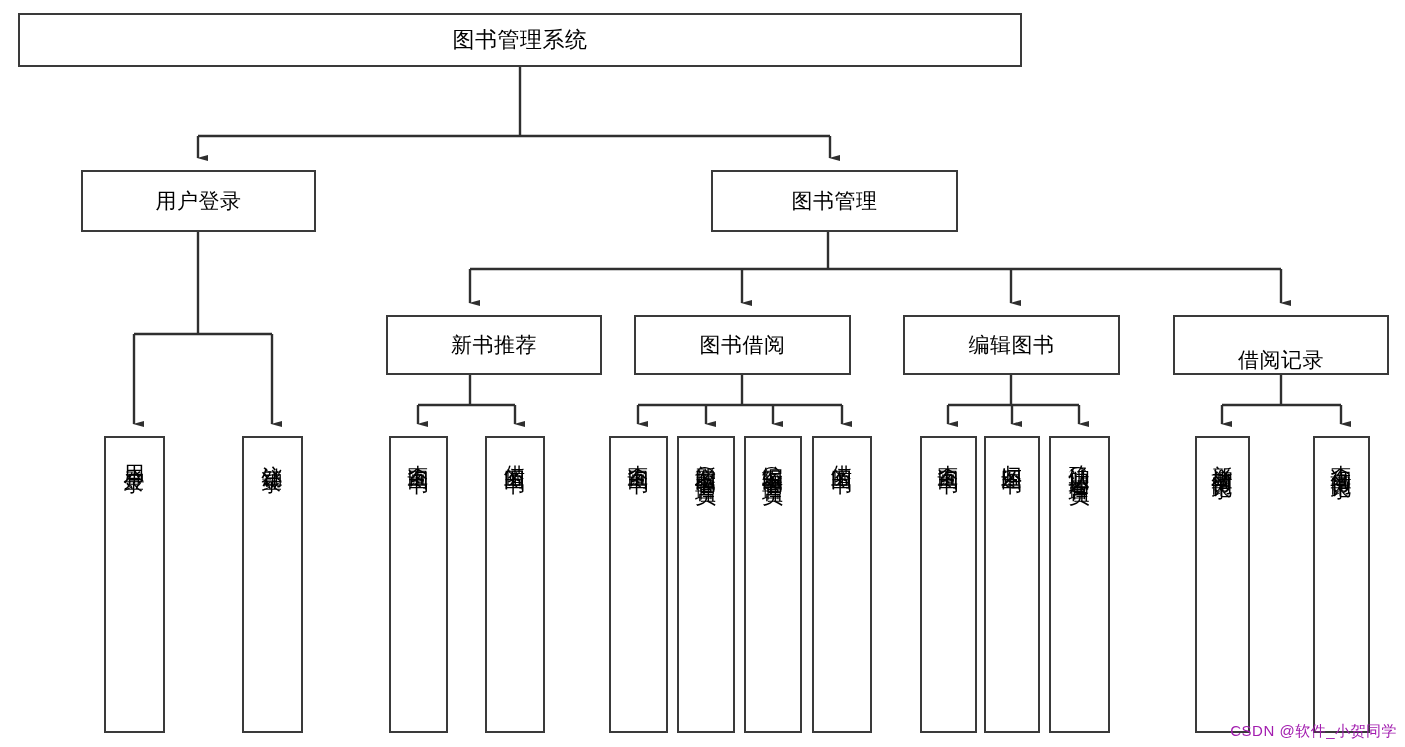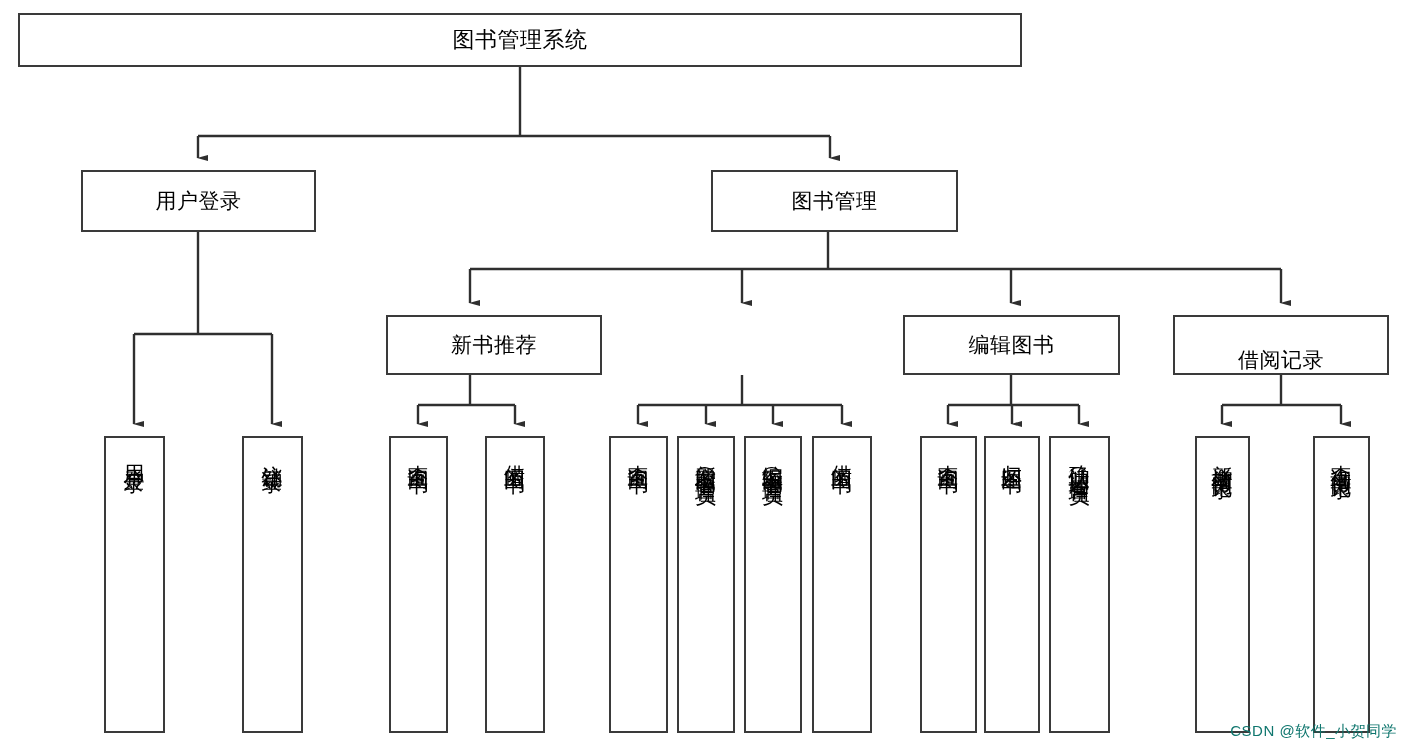--- a/index.html
+++ b/index.html
@@ -62,21 +62,21 @@
     font-size: 21px;
     letter-spacing: 3px;
     line-height: 1;
     white-space: nowrap;
   }
   #watermark {
     position: absolute;
     right: 8px;
     bottom: 6px;
     font-size: 15px;
-    color: #0f766e;
+    color: #a21caf;
     letter-spacing: 0.5px;
     white-space: nowrap;
     user-select: none;
   }
 </style>
 </head>
 <body>
 
 <div id="canvas">
 
@@ -137,20 +137,23 @@
   <div class="node h" style="left:81px; top:170px; width:235px; height:62px;">
     <span class="lbl">用户登录</span>
   </div>
   <div class="node h" style="left:711px; top:170px; width:247px; height:62px;">
     <span class="lbl">图书管理</span>
   </div>
 
   <div class="node h" style="left:362px; top:315px; width:216px; height:60px;margin-left:24px;">
     <span class="lbl">新书推荐</span>
   </div>
+  <div class="node h" style="left:634px; top:315px; width:217px; height:60px;">
+    <span class="lbl">图书借阅</span>
+  </div>
   <div class="node h" style="left:903px; top:315px; width:217px; height:60px;">
     <span class="lbl">编辑图书</span>
   </div>
   <div class="node h" style="left:1173px; top:315px; width:216px; height:60px;align-items:flex-end;">
     <span class="lbl">借阅记录</span>
   </div>
 
   <div class="node v" style="left:104px; top:436px; width:61px; height:297px;">
     <span class="lbl">用户登录</span>
   </div>

